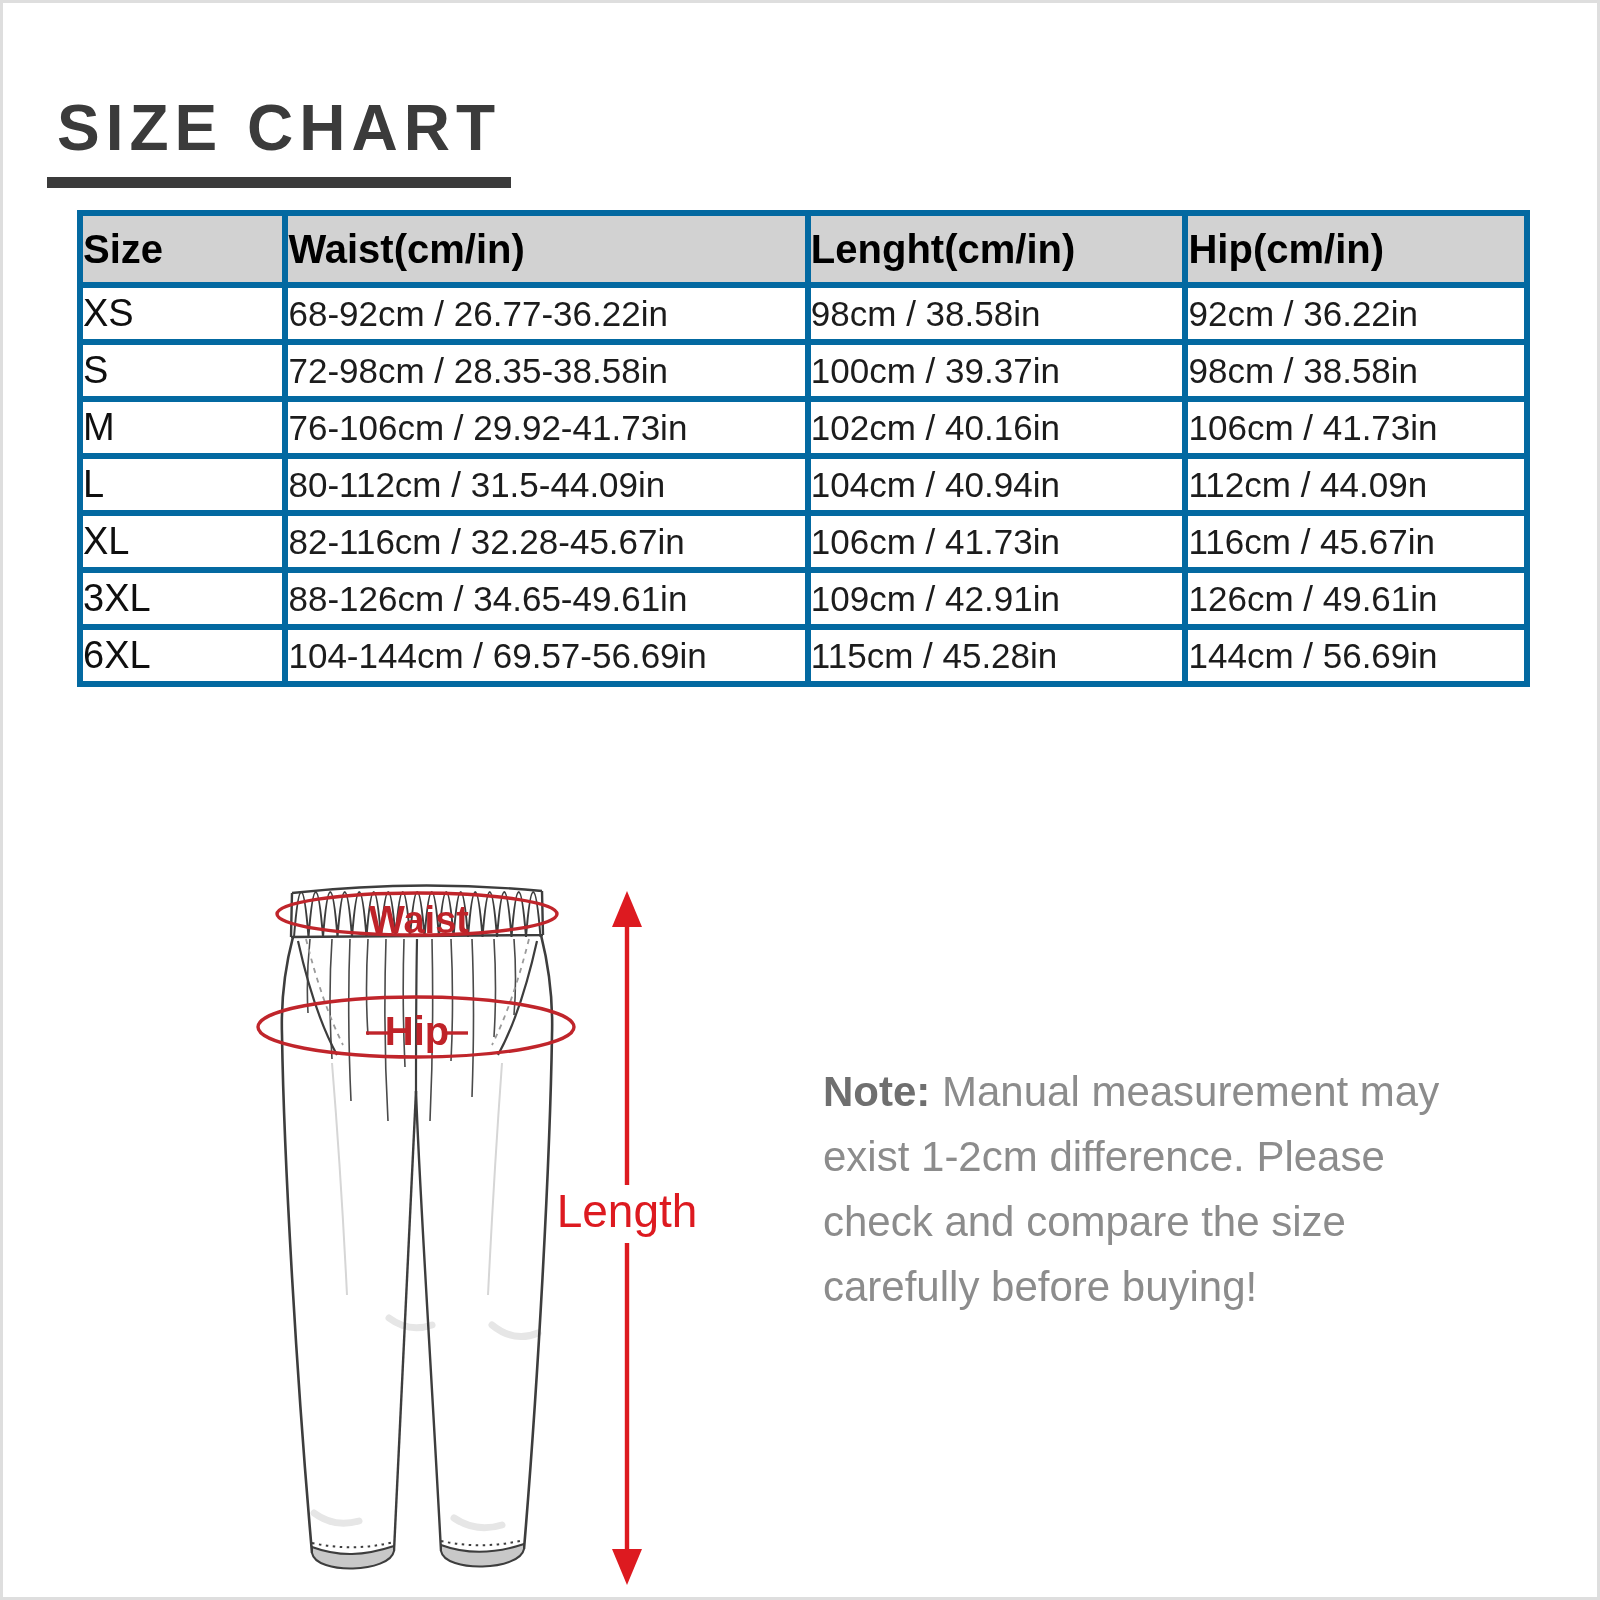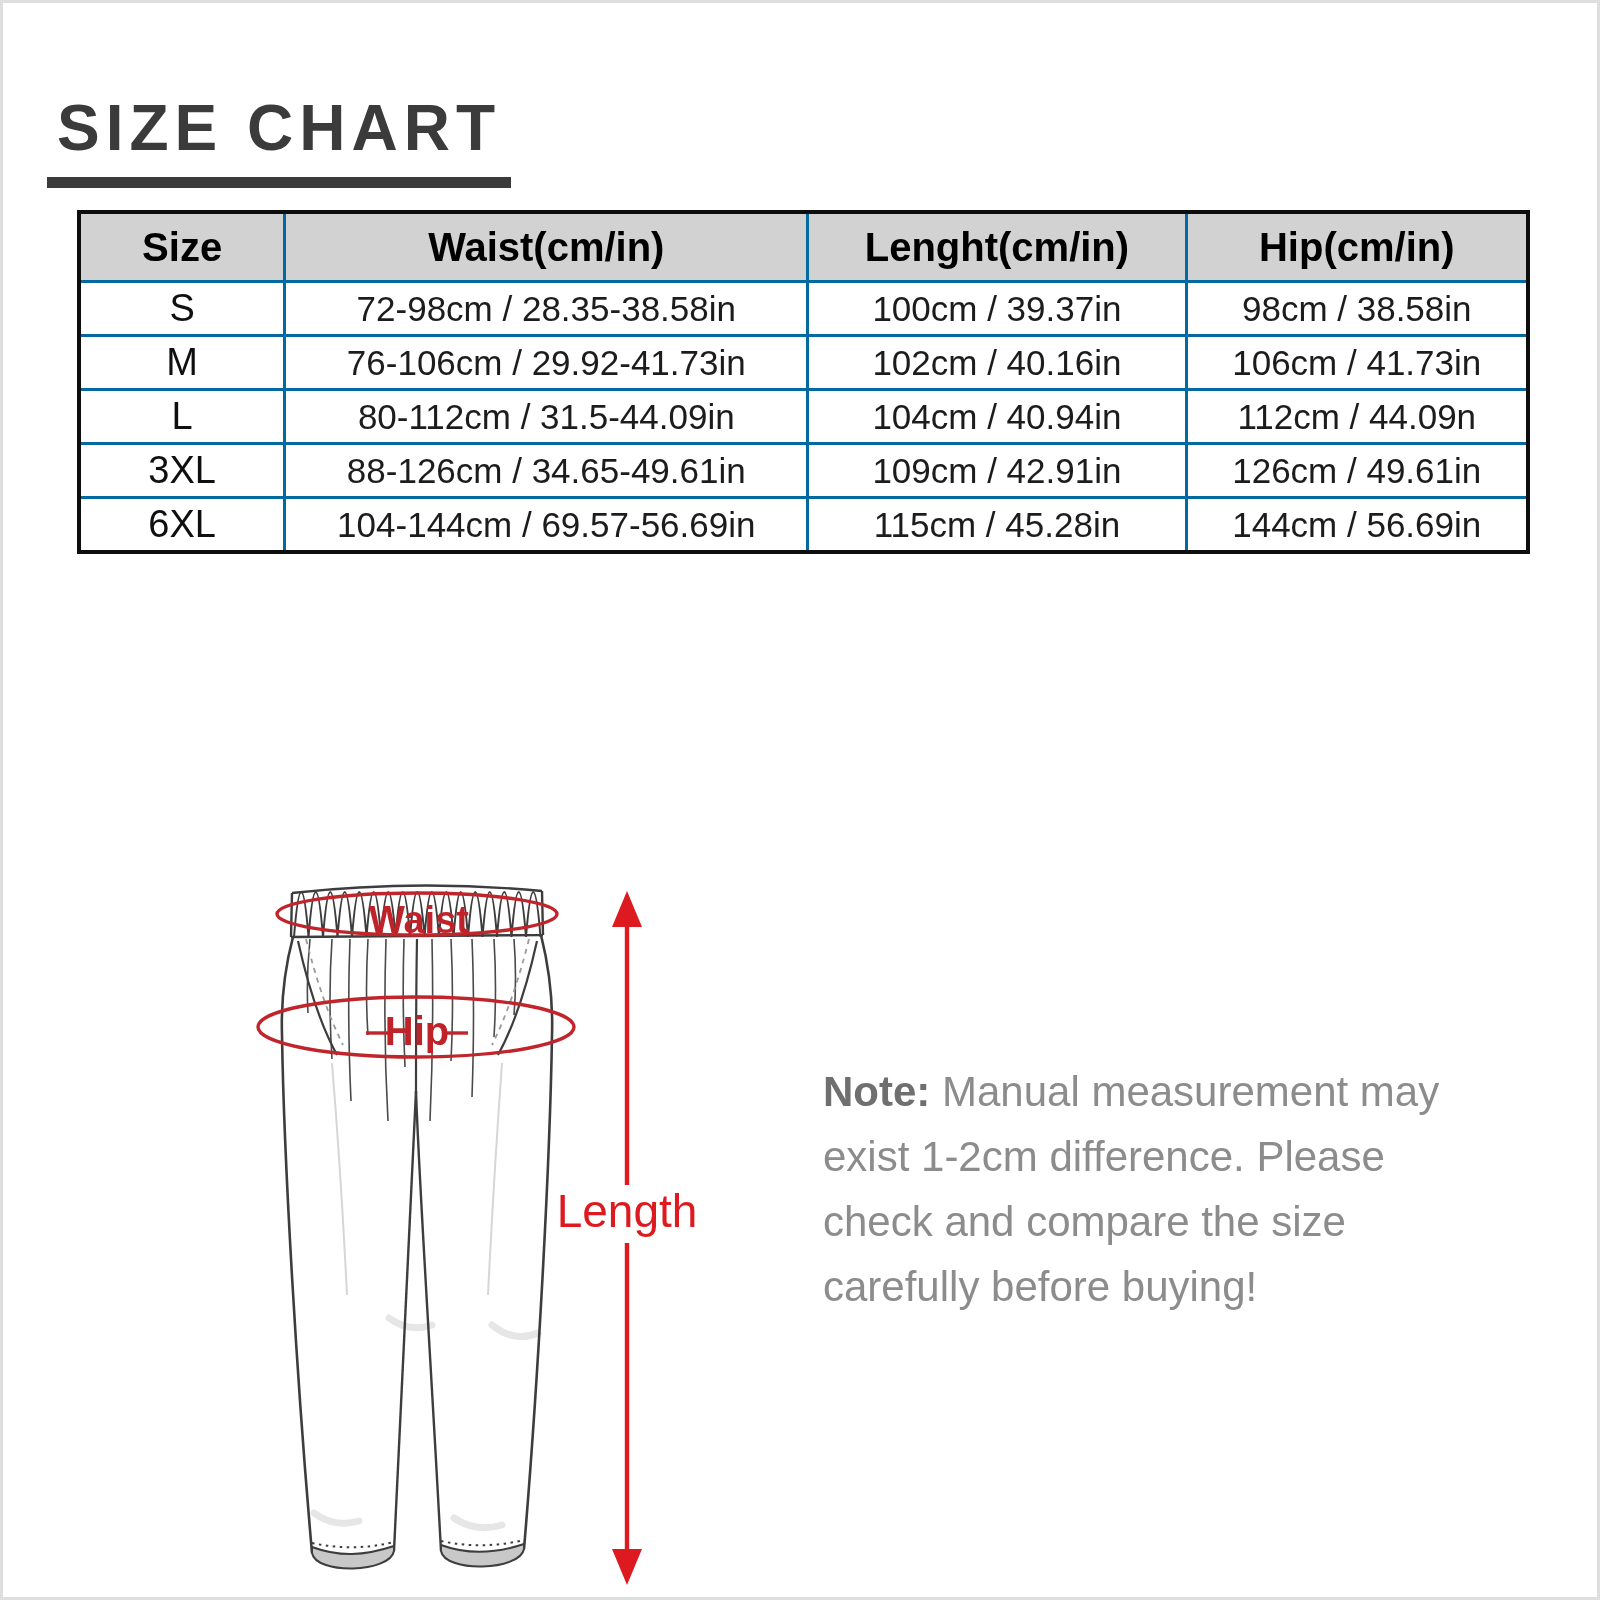--- a/index.html
+++ b/index.html
@@ -13,21 +13,21 @@
   .title{
     display:inline-block;font-size:64px;font-weight:bold;color:#3b3b3b;
     letter-spacing:6px;padding:0 10px 12px 10px;border-bottom:11px solid #3b3b3b;
   }
   
   .size-table{
     position:absolute;left:74px;top:207px;width:1453px;
     border-collapse:collapse;table-layout:fixed;background:#ffffff;
   }
   .size-table th,.size-table td{
-    border:3px solid #0369a1;text-align:center;vertical-align:middle;
+    border:6px solid #0369a1;text-align:left;vertical-align:middle;
     padding:0;overflow:hidden;white-space:nowrap;
   }
   .size-table th{
     height:66px;background:#d2d2d2;font-size:40px;font-weight:bold;color:#000000;
   }
   .size-table td{height:51px;font-size:35px;color:#1c1c1c;}
   .size-table td.size-col{font-size:38px;color:#0f0f0f;}
   .size-table{border:4px solid #0d0d0d;}
   
   .note{
@@ -58,36 +58,48 @@
     <thead>
       <tr>
         <th>Size</th>
         <th>Waist(cm/in)</th>
         <th>Lenght(cm/in)</th>
         <th>Hip(cm/in)</th>
       </tr>
     </thead>
     <tbody>
         <tr>
+          <td class="size-col">XS</td>
+          <td>68-92cm / 26.77-36.22in</td>
+          <td>98cm / 38.58in</td>
+          <td>92cm / 36.22in</td>
+        </tr>
+        <tr>
           <td class="size-col">S</td>
           <td>72-98cm / 28.35-38.58in</td>
           <td>100cm / 39.37in</td>
           <td>98cm / 38.58in</td>
         </tr>
         <tr>
           <td class="size-col">M</td>
           <td>76-106cm / 29.92-41.73in</td>
           <td>102cm / 40.16in</td>
           <td>106cm / 41.73in</td>
         </tr>
         <tr>
           <td class="size-col">L</td>
           <td>80-112cm / 31.5-44.09in</td>
           <td>104cm / 40.94in</td>
           <td>112cm / 44.09n</td>
+        </tr>
+        <tr>
+          <td class="size-col">XL</td>
+          <td>82-116cm / 32.28-45.67in</td>
+          <td>106cm / 41.73in</td>
+          <td>116cm / 45.67in</td>
         </tr>
         <tr>
           <td class="size-col">3XL</td>
           <td>88-126cm / 34.65-49.61in</td>
           <td>109cm / 42.91in</td>
           <td>126cm / 49.61in</td>
         </tr>
         <tr>
           <td class="size-col">6XL</td>
           <td>104-144cm / 69.57-56.69in</td>

